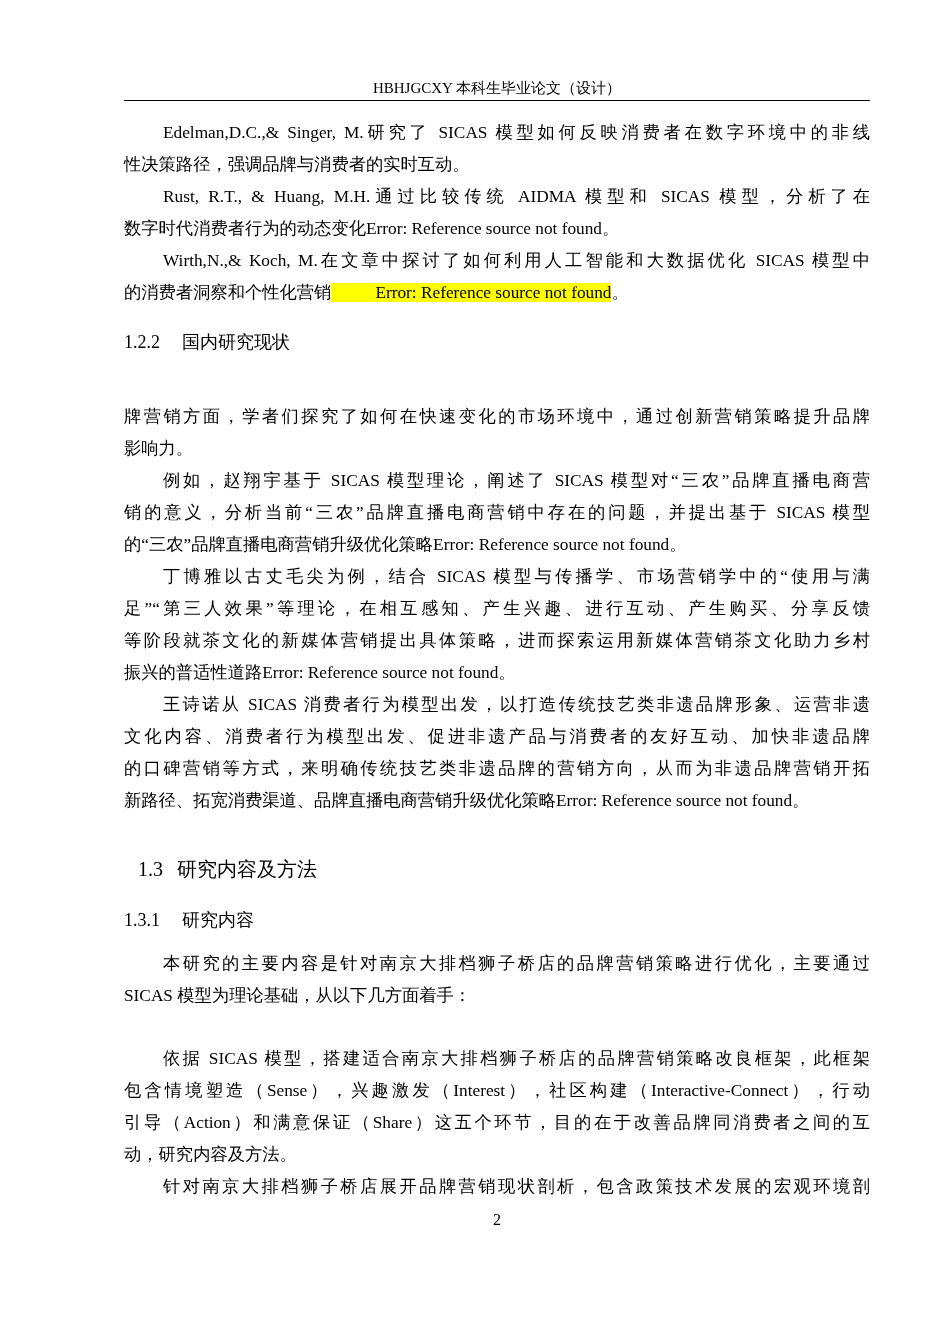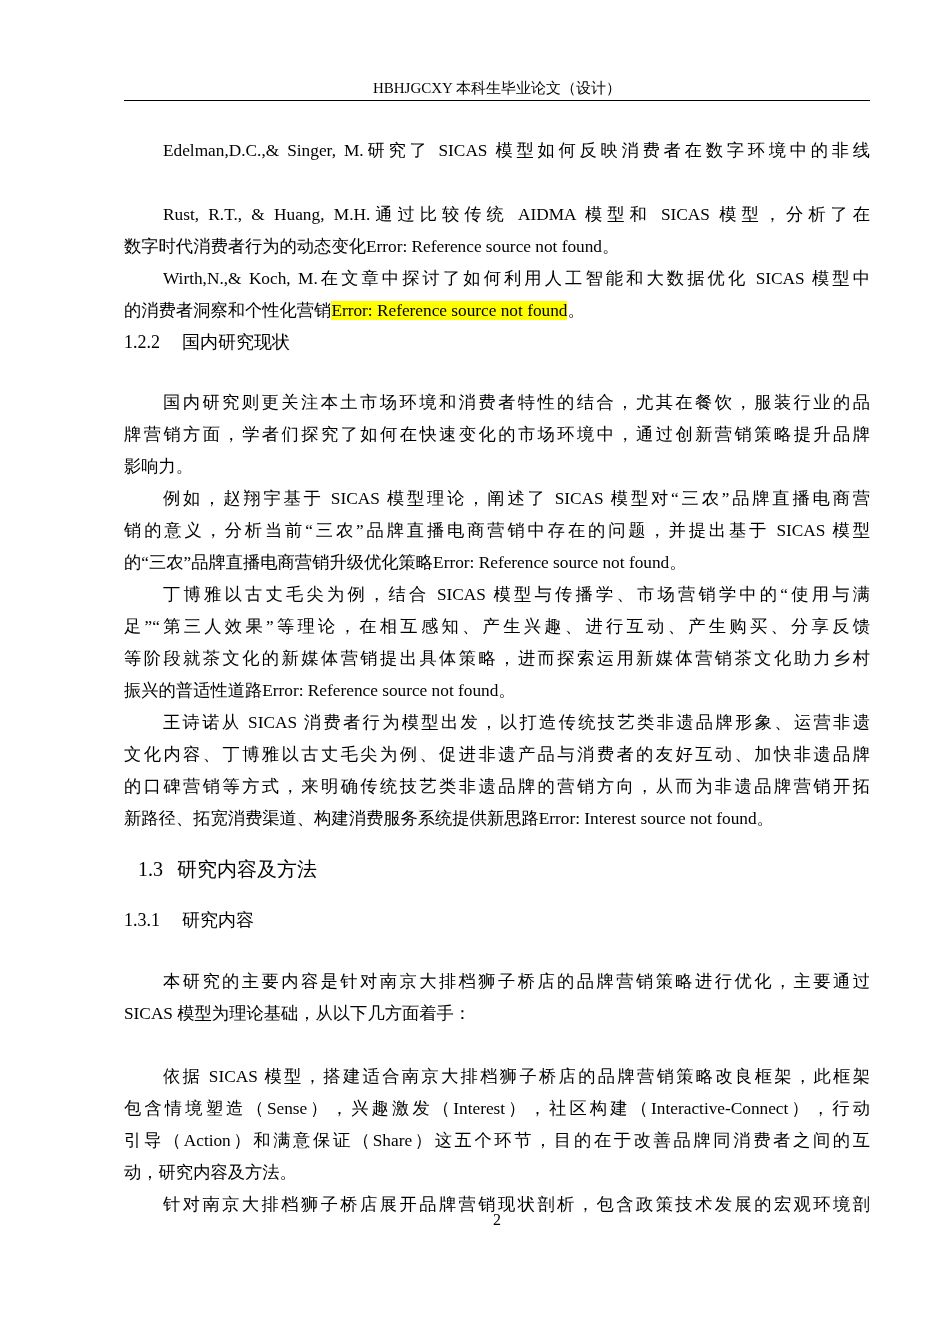--- a/index.html
+++ b/index.html
@@ -4,66 +4,66 @@
 <style>
   html, body { margin:0; padding:0; background:#ffffff; }
   body { width:950px; height:1344px; position:relative; overflow:hidden;
          font-family:"Liberation Serif","DejaVu Serif",serif; color:#000; }
   .page { position:absolute; left:11px; top:0; width:950px; height:1344px; background:#fff; }
   .header { position:absolute; left:113px; top:79px; width:746px; text-align:center;
             font-size:15px; line-height:18px; }
   .header-rule { position:absolute; left:113px; top:100px; width:746px; height:0;
                  border-top:1.3px solid #000; }
   .line { position:absolute; left:113px; width:746px; font-size:17.3px; line-height:22px;
-          white-space:nowrap;margin-top:18px; }
+          white-space:nowrap; }
   .line.indent { left:152px; width:707px; }
   .line.justify { text-align:justify; text-align-last:justify; }
-  .hl { background:#ffff00; }
+  .hl { background:#ffff00;padding-left:44px; }
   .h3 { position:absolute; left:113px; font-size:18px; line-height:22px; white-space:nowrap; }
   .h2 { position:absolute; left:113px; font-size:20px; line-height:24px; white-space:nowrap;text-align:center; }
   .h-num { display:inline-block; width:58px; }
   .h2 .h-num { width:53px; }
   .footer { position:absolute; left:113px; top:1210px; width:746px; text-align:center;
             font-size:16px; line-height:20px; }
 </style>
 </head>
 <body>
 
 <div class="page">
 
   <div class="header">HBHJGCXY 本科生毕业论文（设计）</div>
   <div class="header-rule"></div>
 
   <div class="line indent justify" style="top:122px">Edelman,D.C.,&amp; Singer, M.研究了 SICAS 模型如何反映消费者在数字环境中的非线</div>
+  <div class="line" style="top:154px">性决策路径，强调品牌与消费者的实时互动。</div>
 
   <div class="line indent justify" style="top:186px">Rust, R.T., &amp; Huang, M.H.通过比较传统 AIDMA 模型和 SICAS 模型，分析了在</div>
   <div class="line" style="top:218px">数字时代消费者行为的动态变化Error: Reference source not found。</div>
 
   <div class="line indent justify" style="top:250px">Wirth,N.,&amp; Koch, M.在文章中探讨了如何利用人工智能和大数据优化 SICAS 模型中</div>
   <div class="line" style="top:282px"><span>的消费者洞察和个性化营销</span><span class="hl">Error: Reference source not found</span><span>。</span></div>
 
   <div class="h3" style="top:331px"><span class="h-num">1.2.2</span><span>国内研究现状</span></div>
 
-  <div class="line indent justify" style="top:374px">国内研究则更关注本土市场环境和消费者特性的结合，尤其在餐饮，服装行业的品</div>
   <div class="line justify" style="top:406px">牌营销方面，学者们探究了如何在快速变化的市场环境中，通过创新营销策略提升品牌</div>
   <div class="line" style="top:438px">影响力。</div>
 
   <div class="line indent justify" style="top:470px">例如，赵翔宇基于 SICAS 模型理论，阐述了 SICAS 模型对“三农”品牌直播电商营</div>
   <div class="line justify" style="top:502px">销的意义，分析当前“三农”品牌直播电商营销中存在的问题，并提出基于 SICAS 模型</div>
   <div class="line" style="top:534px">的“三农”品牌直播电商营销升级优化策略Error: Reference source not found。</div>
 
   <div class="line indent justify" style="top:566px">丁博雅以古丈毛尖为例，结合 SICAS 模型与传播学、市场营销学中的“使用与满</div>
   <div class="line justify" style="top:598px">足”“第三人效果”等理论，在相互感知、产生兴趣、进行互动、产生购买、分享反馈</div>
   <div class="line justify" style="top:630px">等阶段就茶文化的新媒体营销提出具体策略，进而探索运用新媒体营销茶文化助力乡村</div>
   <div class="line" style="top:662px">振兴的普适性道路Error: Reference source not found。</div>
 
   <div class="line indent justify" style="top:694px">王诗诺从 SICAS 消费者行为模型出发，以打造传统技艺类非遗品牌形象、运营非遗</div>
-  <div class="line justify" style="top:726px">文化内容、丁博雅以古丈毛尖为例、促进非遗产品与消费者的友好互动、加快非遗品牌</div>
+  <div class="line justify" style="top:726px">文化内容、消费者行为模型出发、促进非遗产品与消费者的友好互动、加快非遗品牌</div>
   <div class="line justify" style="top:758px">的口碑营销等方式，来明确传统技艺类非遗品牌的营销方向，从而为非遗品牌营销开拓</div>
-  <div class="line" style="top:790px">新路径、拓宽消费渠道、构建消费服务系统提供新思路Error: Interest source not found。</div>
+  <div class="line" style="top:790px">新路径、拓宽消费渠道、品牌直播电商营销升级优化策略Error: Reference source not found。</div>
 
   <div class="h2" style="top:857px"><span class="h-num">1.3</span><span>研究内容及方法</span></div>
 
   <div class="h3" style="top:909px"><span class="h-num">1.3.1</span><span>研究内容</span></div>
 
   <div class="line indent justify" style="top:953px">本研究的主要内容是针对南京大排档狮子桥店的品牌营销策略进行优化，主要通过</div>
   <div class="line indent justify" style="top:1048px">依据 SICAS 模型，搭建适合南京大排档狮子桥店的品牌营销策略改良框架，此框架</div>
 
   <div class="line" style="top:985px">SICAS 模型为理论基础，从以下几方面着手：</div>
   <div class="line justify" style="top:1080px">包含情境塑造（Sense），兴趣激发（Interest），社区构建（Interactive-Connect），行动</div>

